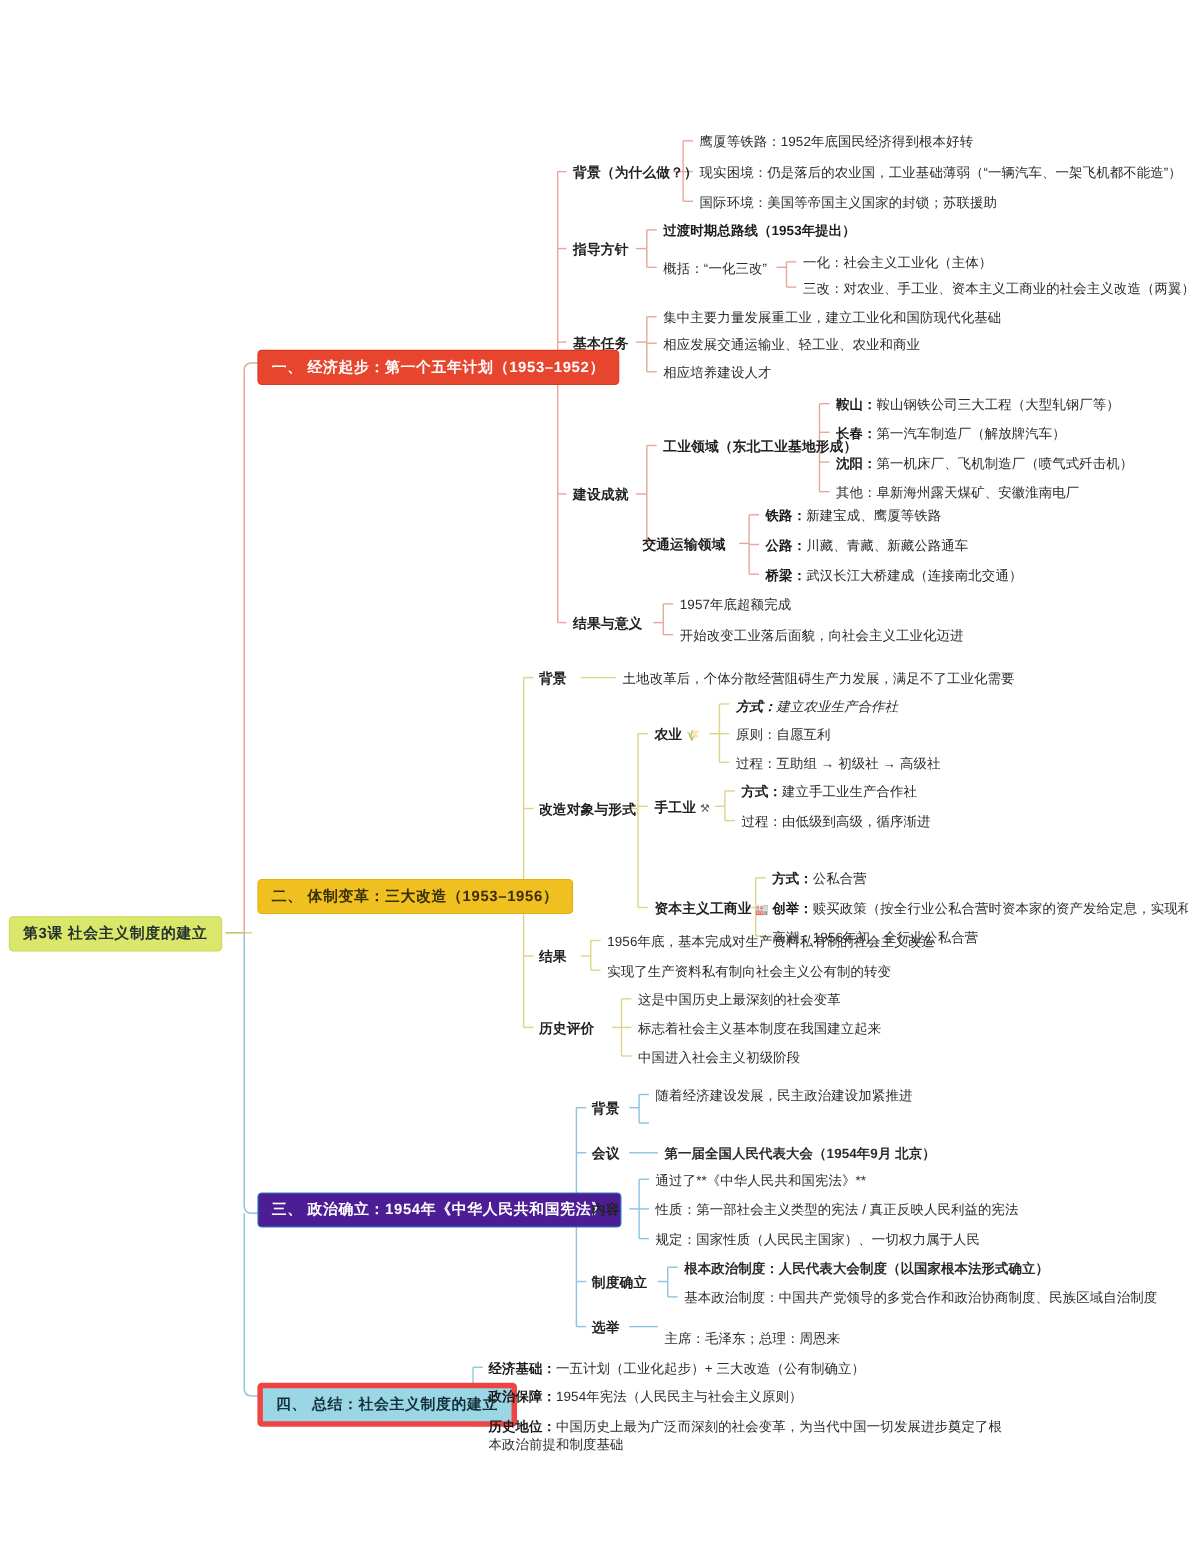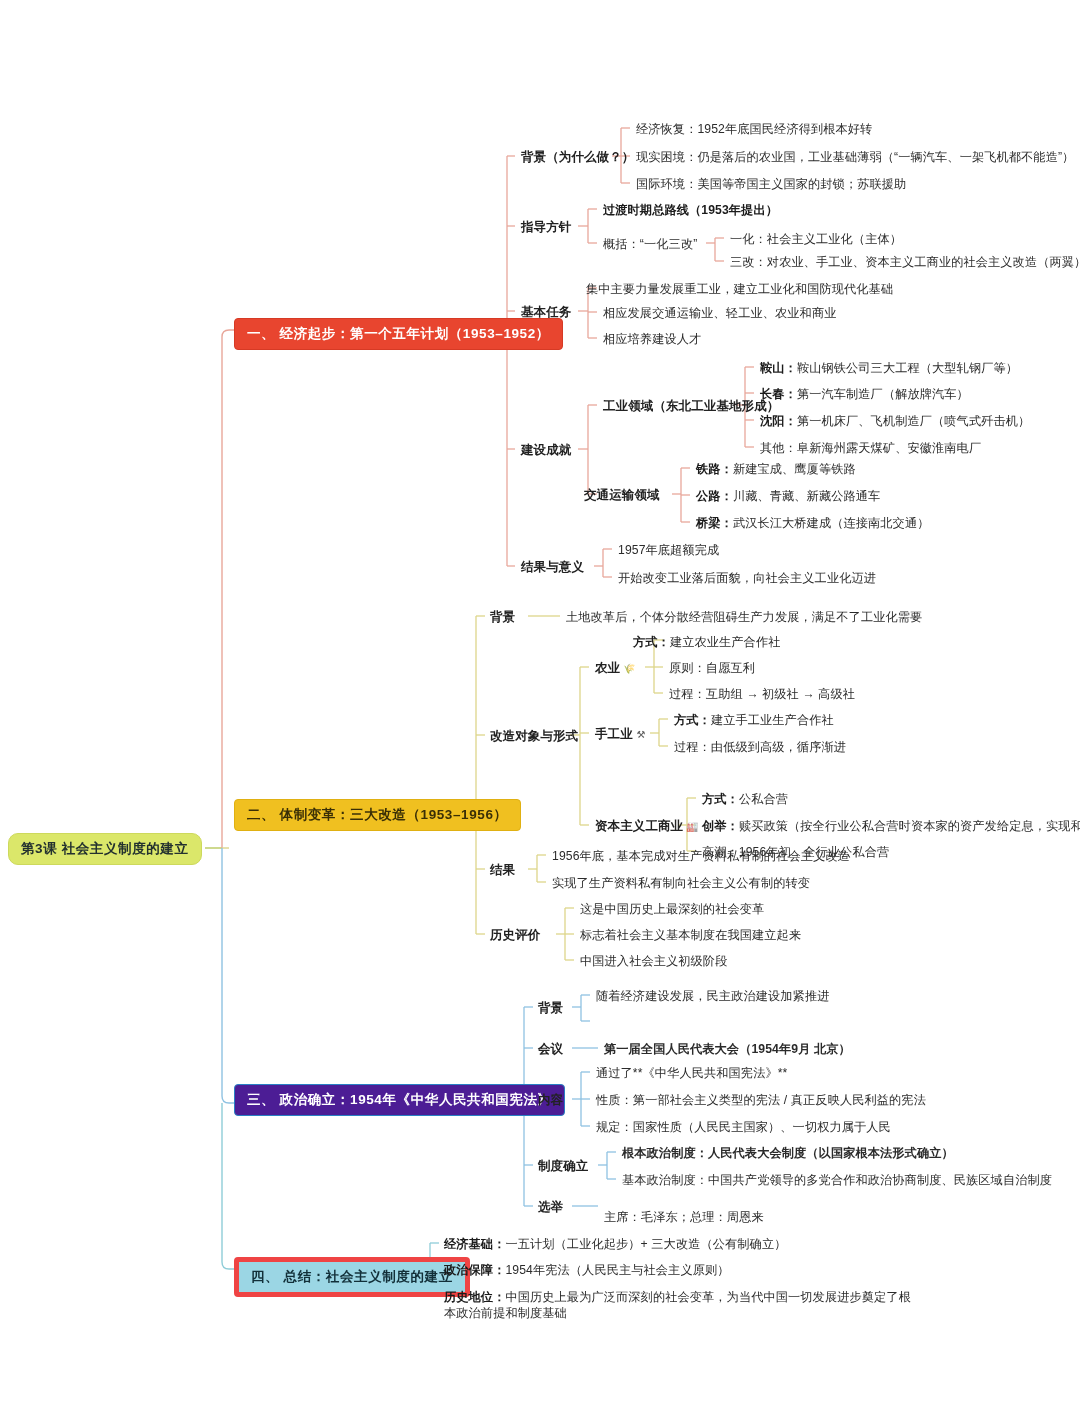--- a/index.html
+++ b/index.html
@@ -208,33 +208,33 @@
 
     <path d="M572,1206 H598" stroke="#8fc2e2" stroke-width="1.3" fill="none"></path>
 
     <path d="M420,1269 H430" stroke="#8fcdd8" stroke-width="1.3" fill="none"></path>
     <path d="M430,1243 V1296" stroke="#8fcdd8" stroke-width="1.3" fill="none"></path>
     <path d="M430,1243 h9" stroke="#8fcdd8" stroke-width="1.3" fill="none"></path>
     <path d="M430,1269 h9" stroke="#8fcdd8" stroke-width="1.3" fill="none"></path>
     <path d="M430,1296 h9" stroke="#8fcdd8" stroke-width="1.3" fill="none"></path>
   </svg>
 
-  <div class="boxnode root-box" style="left:8px; top:833px;border-radius:10px;">
+  <div class="boxnode root-box" style="left:8px; top:833px;">
     <span>第3课  社会主义制度的建立</span>
   </div>
 
   <div class="boxnode b1-box" style="left:234px; top:318px;">
     <span>一、 经济起步：第一个五年计划（1953–1952）</span>
   </div>
 
   <div class="node lvl2" style="left:521px; top:149px;">
     <span>背景（为什么做？）</span>
   </div>
   <div class="node leaf" style="left:636px; top:121px;">
-    <span>经济恢复：1952年底国民经济得到根本好转</span>
+    <span>鹰厦等铁路：1952年底国民经济得到根本好转</span>
   </div>
   <div class="node leaf" style="left:636px; top:149px;">
     <span>现实困境：仍是落后的农业国，工业基础薄弱（“一辆汽车、一架飞机都不能造”）</span>
   </div>
   <div class="node leaf" style="left:636px; top:176px;">
     <span>国际环境：美国等帝国主义国家的封锁；苏联援助</span>
   </div>
 
   <div class="node lvl2" style="left:521px; top:219px;">
     <span>指导方针</span>
@@ -248,21 +248,21 @@
   <div class="node leaf" style="left:730px; top:231px;text-align:right;">
     <span>一化：社会主义工业化（主体）</span>
   </div>
   <div class="node leaf" style="left:730px; top:254px;">
     <span>三改：对农业、手工业、资本主义工商业的社会主义改造（两翼）</span>
   </div>
 
   <div class="node lvl2" style="left:521px; top:304px;">
     <span>基本任务</span>
   </div>
-  <div class="node leaf" style="left:586px; top:281px;text-align:center;">
+  <div class="node leaf" style="left:603px; top:281px;text-align:center;">
     <span>集中主要力量发展重工业，建立工业化和国防现代化基础</span>
   </div>
   <div class="node leaf" style="left:603px; top:305px;">
     <span>相应发展交通运输业、轻工业、农业和商业</span>
   </div>
   <div class="node leaf" style="left:603px; top:331px;">
     <span>相应培养建设人才</span>
   </div>
 
   <div class="node lvl2" style="left:521px; top:442px;">
@@ -318,21 +318,21 @@
   </div>
 
   <div class="node lvl2" style="left:490px; top:728px;">
     <span>改造对象与形式</span>
   </div>
 
   <div class="node lvl2" style="left:595px; top:660px;">
     <span>农业</span>
     <span class="emoji">🌾</span>
   </div>
-  <div class="node leaf" style="left:633px; top:634px;">
+  <div class="node leaf" style="left:669px; top:634px;font-style:italic;">
     <span><b>方式：</b>建立农业生产合作社</span>
   </div>
   <div class="node leaf" style="left:669px; top:660px;">
     <span>原则：自愿互利</span>
   </div>
   <div class="node leaf" style="left:669px; top:686px;">
     <span>过程：互助组 → 初级社 → 高级社</span>
   </div>
 
   <div class="node lvl2" style="left:595px; top:726px;">

